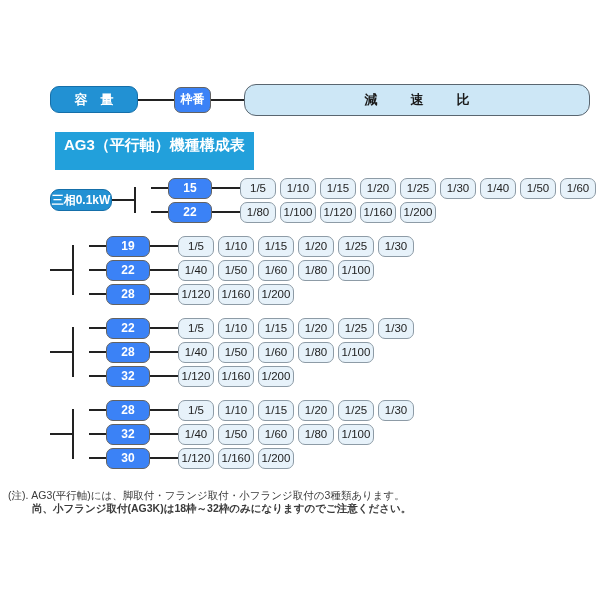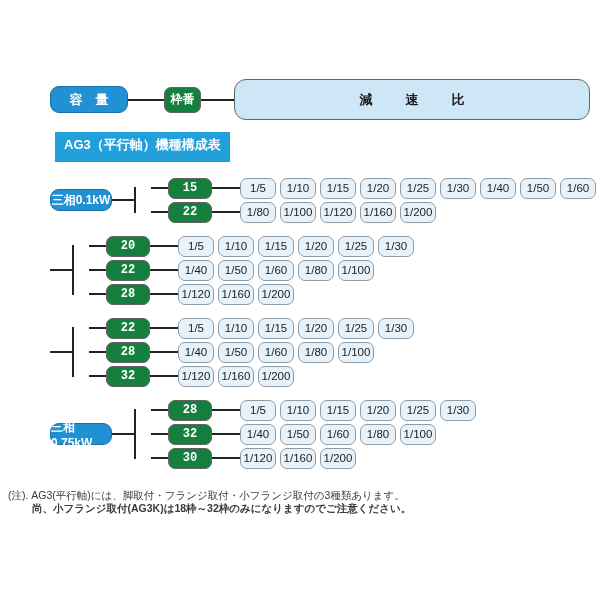--- a/index.html
+++ b/index.html
@@ -23,40 +23,40 @@
     background: #2291d3;
     border: 1.5px solid #156fa9;
     border-radius: 9px;
     color: #ffffff;
     font-weight: bold;
     display: flex;
     align-items: center;
     justify-content: center;
   }
   .legend .cap {
-    width: 78px; height: 27px;
+    width: 88px; height: 27px;
     font-size: 13px;
   }
   .frame-style {
-    background: #15803d;
+    background: #3b82f6;
     border: 1.5px solid #626262;
     border-radius: 7px;
     color: #ffffff;
     font-weight: bold;
     display: flex;
     align-items: center;
     justify-content: center;
   }
   .legend .frame {
     width: 37px; height: 26px;
     font-size: 12px;
   }
   .legend .ratio-long {
     flex: 1;
-    height: 41px;
+    height: 32px;
     background: #cde7f6;
     border: 1.5px solid #5a6670;
     border-radius: 12px;
     display: flex;
     align-items: center;
     justify-content: center;
     font-size: 13px;
     font-weight: bold;
     color: #1a1a1a;
     letter-spacing: 10px;
@@ -65,23 +65,23 @@
   .legend .wire { height: 2px; background: #222; }
   .legend .wire.w1 { width: 36px; }
   .legend .wire.w2 { width: 33px; }
 
   
   .title-bar {
     position: absolute;
     left: 55px; top: 132px;
     background: #22a0db;
     color: #ffffff;
-    font-size: 13px;
+    font-size: 15px;
     font-weight: bold;
-    padding: 4px 9px 8px 9px;
+    padding: 4px 9px 16px 9px;
     line-height: 18px;
   }
 
   
   .groups {
     position: absolute;
     left: 50px; top: 176px;
   }
   .group {
     display: flex;
@@ -116,21 +116,20 @@
   .row {
     height: 24px;
     display: flex;
     align-items: center;
   }
   .row .lconn { width: 17px; height: 2px; background: #222; flex: 0 0 auto; }
   .row .frame-box {
     width: 44px; height: 21px;
     font-size: 12px;
     flex: 0 0 auto;
-    font-family: Liberation Mono, monospace;
   }
   .row .rconn { width: 28px; height: 2px; background: #222; flex: 0 0 auto; }
   .ratios { display: flex; gap: 4px; }
   .ratio-box {
     width: 36px; height: 21px;
     background: #e7f2fa;
     border: 1.5px solid #8d9ba6;
     border-radius: 7px;
     display: flex;
     align-items: center;
@@ -201,21 +200,21 @@
       </div>
     </div>
     <div class="group">
       <div class="branch">
         <div class="h-cap"></div>
         <div class="v-line"></div>
       </div>
       <div class="rows">
         <div class="row">
           <div class="lconn"></div>
-          <div class="frame-box frame-style">20</div>
+          <div class="frame-box frame-style">19</div>
           <div class="rconn"></div>
           <div class="ratios">
             <div class="ratio-box">1/5</div>
             <div class="ratio-box">1/10</div>
             <div class="ratio-box">1/15</div>
             <div class="ratio-box">1/20</div>
             <div class="ratio-box">1/25</div>
             <div class="ratio-box">1/30</div>
           </div>
         </div>
@@ -280,21 +279,20 @@
           <div class="rconn"></div>
           <div class="ratios">
             <div class="ratio-box">1/120</div>
             <div class="ratio-box">1/160</div>
             <div class="ratio-box">1/200</div>
           </div>
         </div>
       </div>
     </div>
     <div class="group">
-      <div class="cap-box cap-style">三相0.75kW</div>
       <div class="branch">
         <div class="h-cap"></div>
         <div class="v-line"></div>
       </div>
       <div class="rows">
         <div class="row">
           <div class="lconn"></div>
           <div class="frame-box frame-style">28</div>
           <div class="rconn"></div>
           <div class="ratios">

